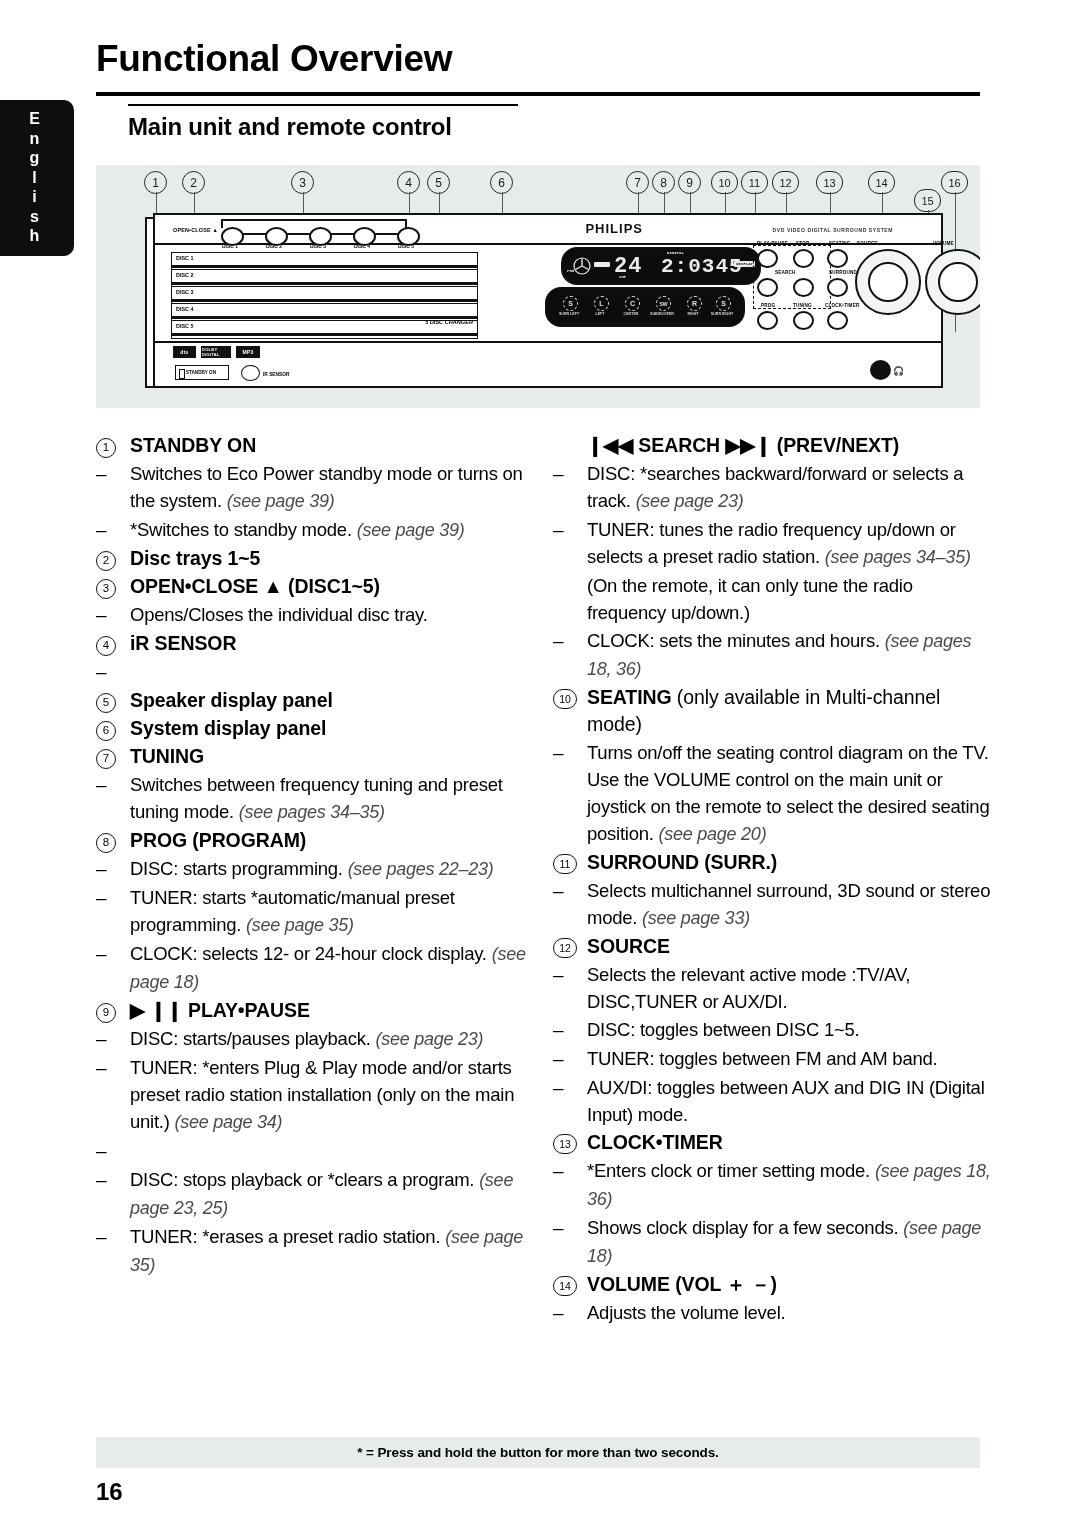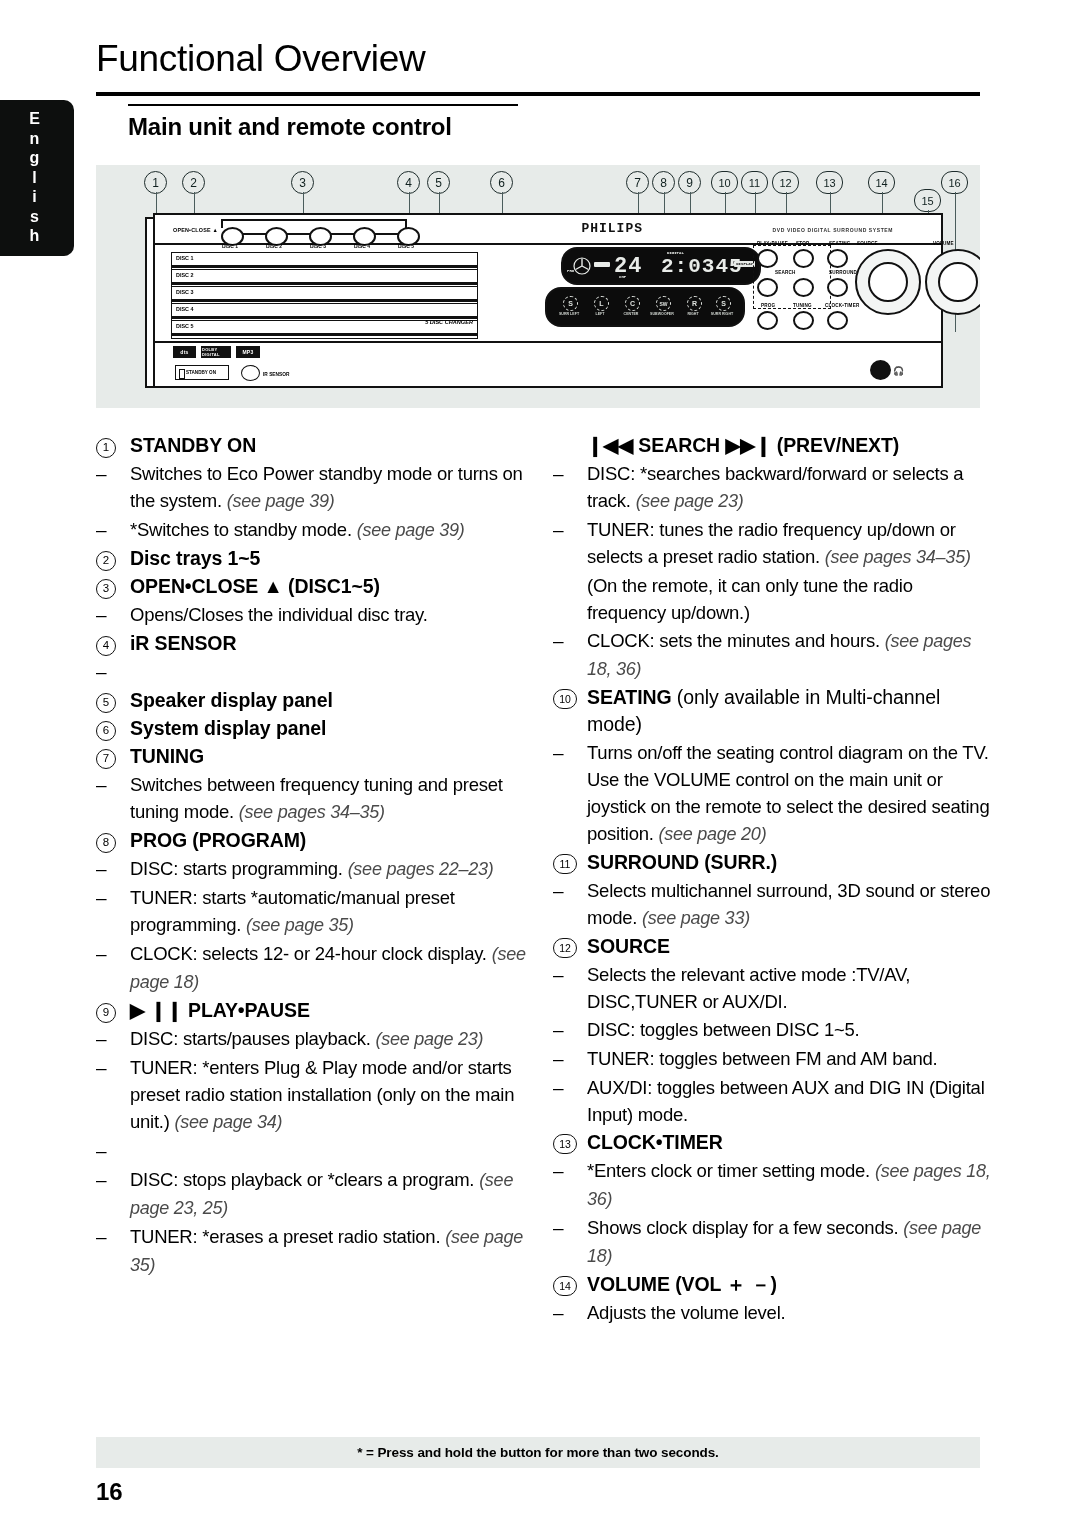--- a/index.html
+++ b/index.html
@@ -19,21 +19,21 @@
   }
   .lang-tab span{
     color:#fff;font-weight:bold;font-size:16px;letter-spacing:2.5px;
     writing-mode:vertical-rl;text-orientation:upright;
     line-height:1;padding-left:8px;
   }
 
   
   .title{
     position:absolute;left:96px;top:38px;
-    font-size:37px;font-weight:normal;letter-spacing:-0.3px;
+    font-size:37px;font-weight:bold;letter-spacing:-0.3px;
   }
   .rule-main{position:absolute;left:96px;top:92px;width:884px;height:4px;background:#000;}
   .rule-sub{position:absolute;left:128px;top:104px;width:390px;height:2px;background:#000;}
   .subtitle{
     position:absolute;left:128px;top:113px;
     font-size:24px;font-weight:bold;letter-spacing:-0.2px;
   }
 
   
   .illus{
@@ -70,21 +70,21 @@
   .logo{position:absolute;height:10px;border:1.2px solid #111;background:#111;color:#fff;
         font-size:5px;font-weight:bold;display:flex;align-items:center;justify-content:center;letter-spacing:.3px;}
 
   .standby-box{position:absolute;left:22px;bottom:8px;width:52px;height:13px;border:1.6px solid #111;background:#fff;}
   .standby-box .bar{position:absolute;left:3px;top:2.5px;width:4px;height:8px;border:1.2px solid #111;}
   .standby-box .t{position:absolute;left:10px;top:3.5px;font-size:4.6px;font-weight:bold;}
   .ir{position:absolute;left:88px;bottom:7px;width:17px;height:14px;border:1.6px solid #111;border-radius:50%;background:#fff;}
   .ir-t{position:absolute;left:110px;bottom:11px;font-size:4.8px;font-weight:bold;}
 
   .philips{position:absolute;right:22px;top:10px;font-size:13px;font-weight:bold;letter-spacing:1px;
-           color:#111;font-family:Liberation Mono, monospace;}
+           color:#111;font-family:Liberation Sans, sans-serif;}
   .dvdtag{position:absolute;right:22px;top:10px;font-size:5px;font-weight:bold;letter-spacing:.6px;color:#333;}
 
   .disp{position:absolute;border:2px solid #111;background:#0c0c0c;border-radius:16px;}
   .disp .dig{position:absolute;color:#e9ece9;font-family:"Liberation Mono",monospace;font-weight:bold;}
   .spk{position:absolute;border:2px solid #111;background:#0c0c0c;border-radius:16px;}
   .spk .ic{position:absolute;width:13px;height:13px;border-radius:50%;border:1.6px dashed #dfe3df;
            color:#dfe3df;font-size:7px;font-weight:bold;display:flex;align-items:center;justify-content:center;}
   .spk .lb{position:absolute;color:#cfd4cf;font-size:3.6px;font-weight:bold;text-align:center;width:34px;}
 
   .knob{position:absolute;border:2px solid #111;border-radius:50%;background:#fff;}

